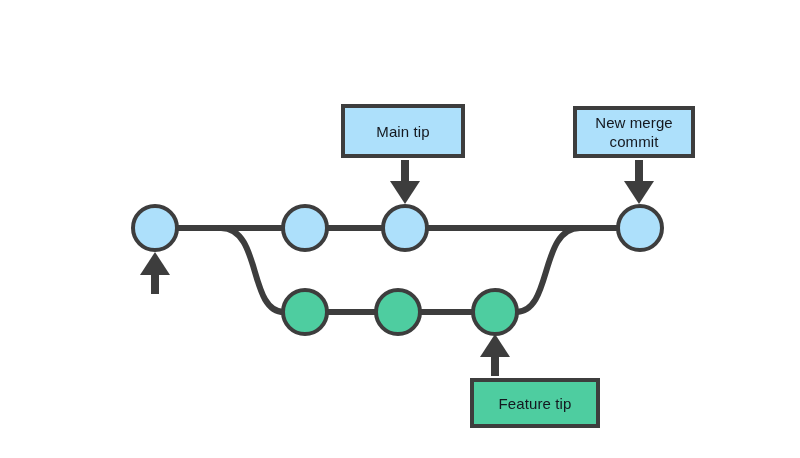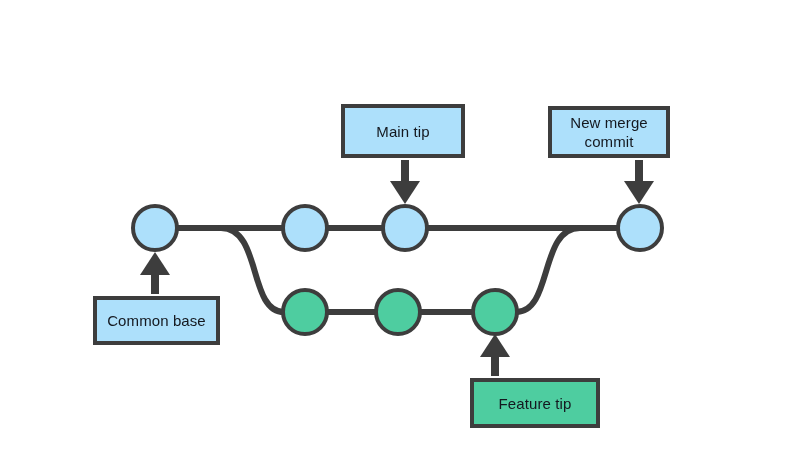--- a/index.html
+++ b/index.html
@@ -37,21 +37,21 @@
     color: #14181f;
     font-size: 15px;
     line-height: 19px;
     font-family: "Liberation Sans", sans-serif;
     letter-spacing: 0.1px;
   }
   .label-box.blue { background: #ade0fb; }
   .label-box.green { background: #4ecda0; margin-left: 37px; }
 
   #box-main-tip   { left: 341px; top: 104px; width: 124px; height: 54px; }
-  #box-new-merge  { left: 548px; top: 106px; width: 122px; height: 52px; }
+  #box-new-merge  { left: 573px; top: 106px; width: 122px; height: 52px; }
   #box-common-base{ left: 93px;  top: 296px; width: 127px; height: 49px; }
   #box-feature-tip{ left: 433px; top: 378px; width: 130px; height: 50px; }
 </style>
 </head>
 <body>
 
 <div id="diagram-root">
 
   <svg id="diagram-svg" viewBox="0 0 800 458">
 
@@ -108,21 +108,18 @@
     <span>Main tip</span>
   </div>
 
   <div class="label-box blue" id="box-new-merge">
     <span>
       <span>New merge</span><br>
       <span>commit</span>
     </span>
   </div>
 
-  <div class="label-box blue" id="box-common-base">
-    <span>Common base</span>
-  </div>
 
   <div class="label-box green" id="box-feature-tip">
     <span>Feature tip</span>
   </div>
 
 </div>
 
 </body></html>

